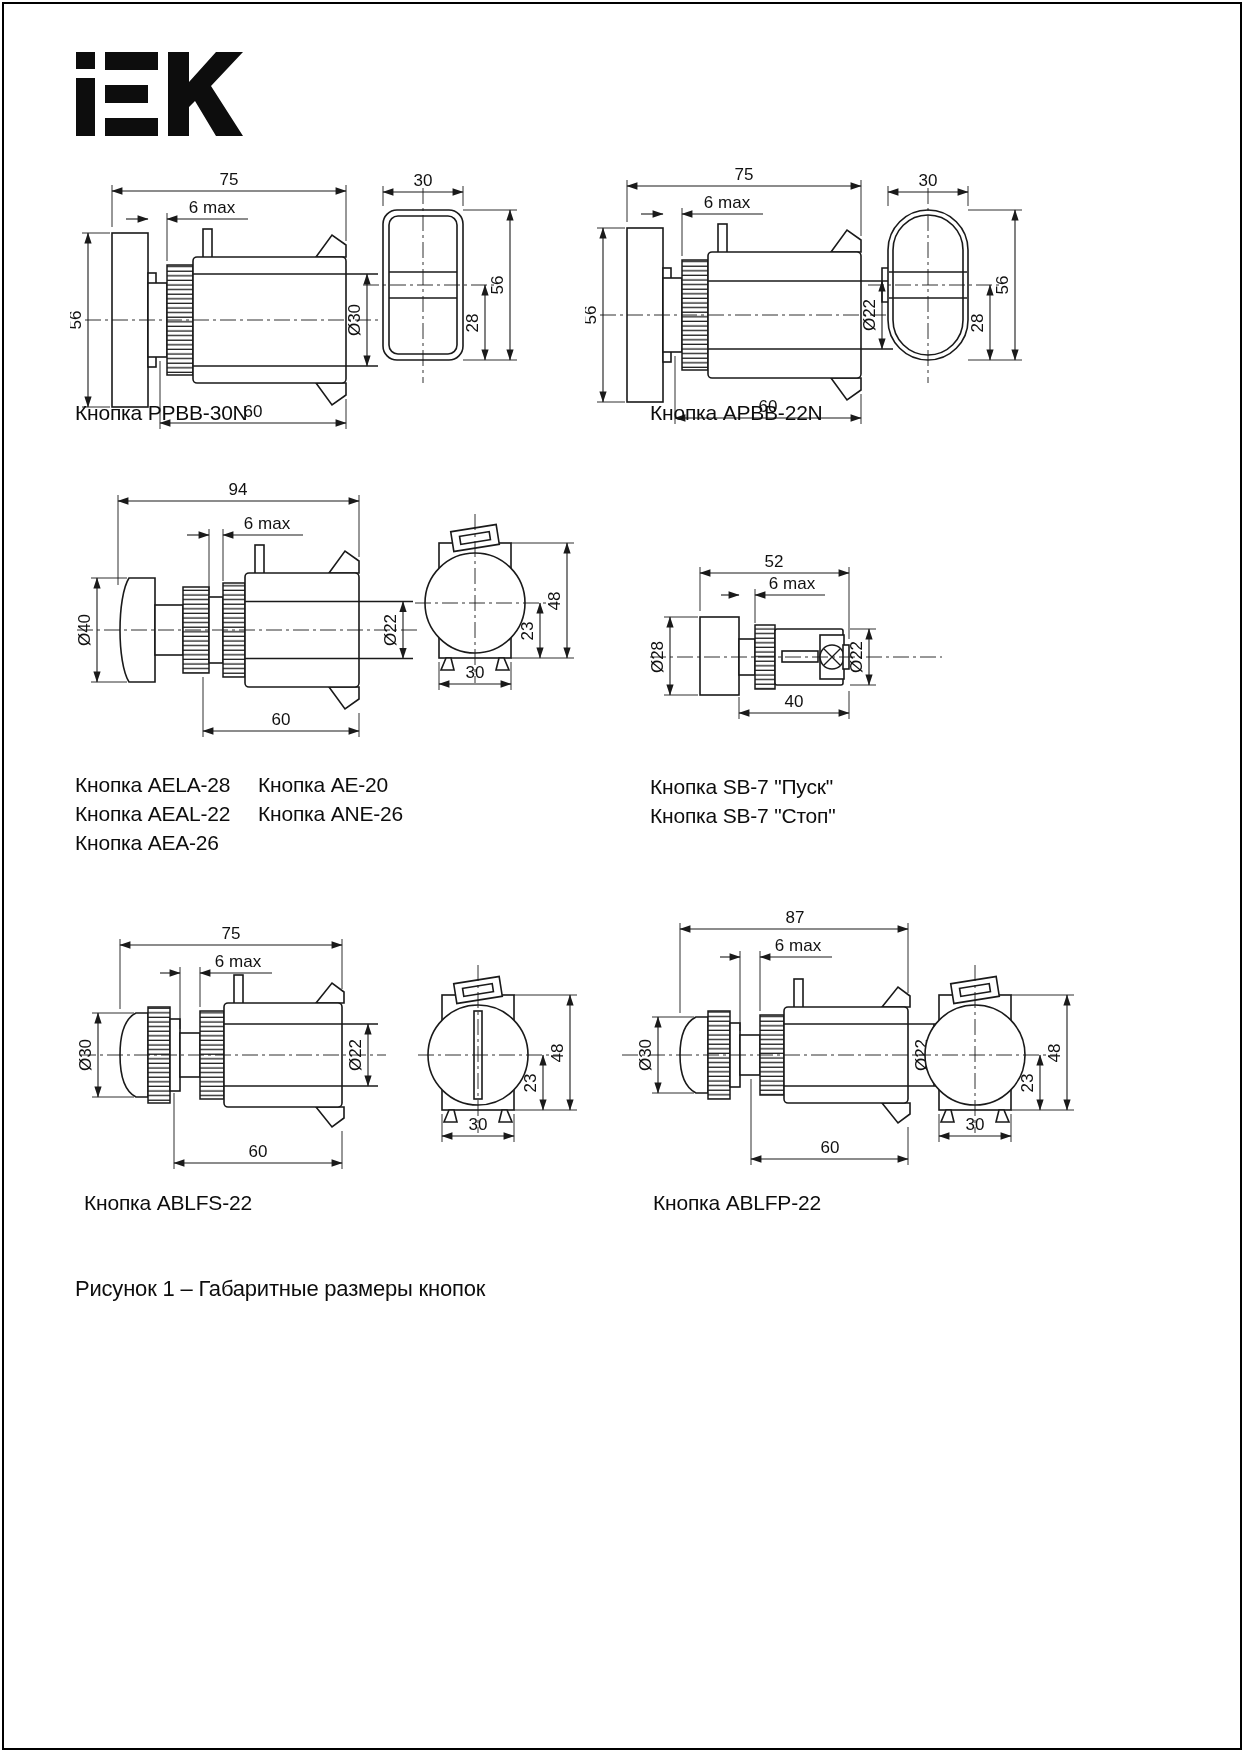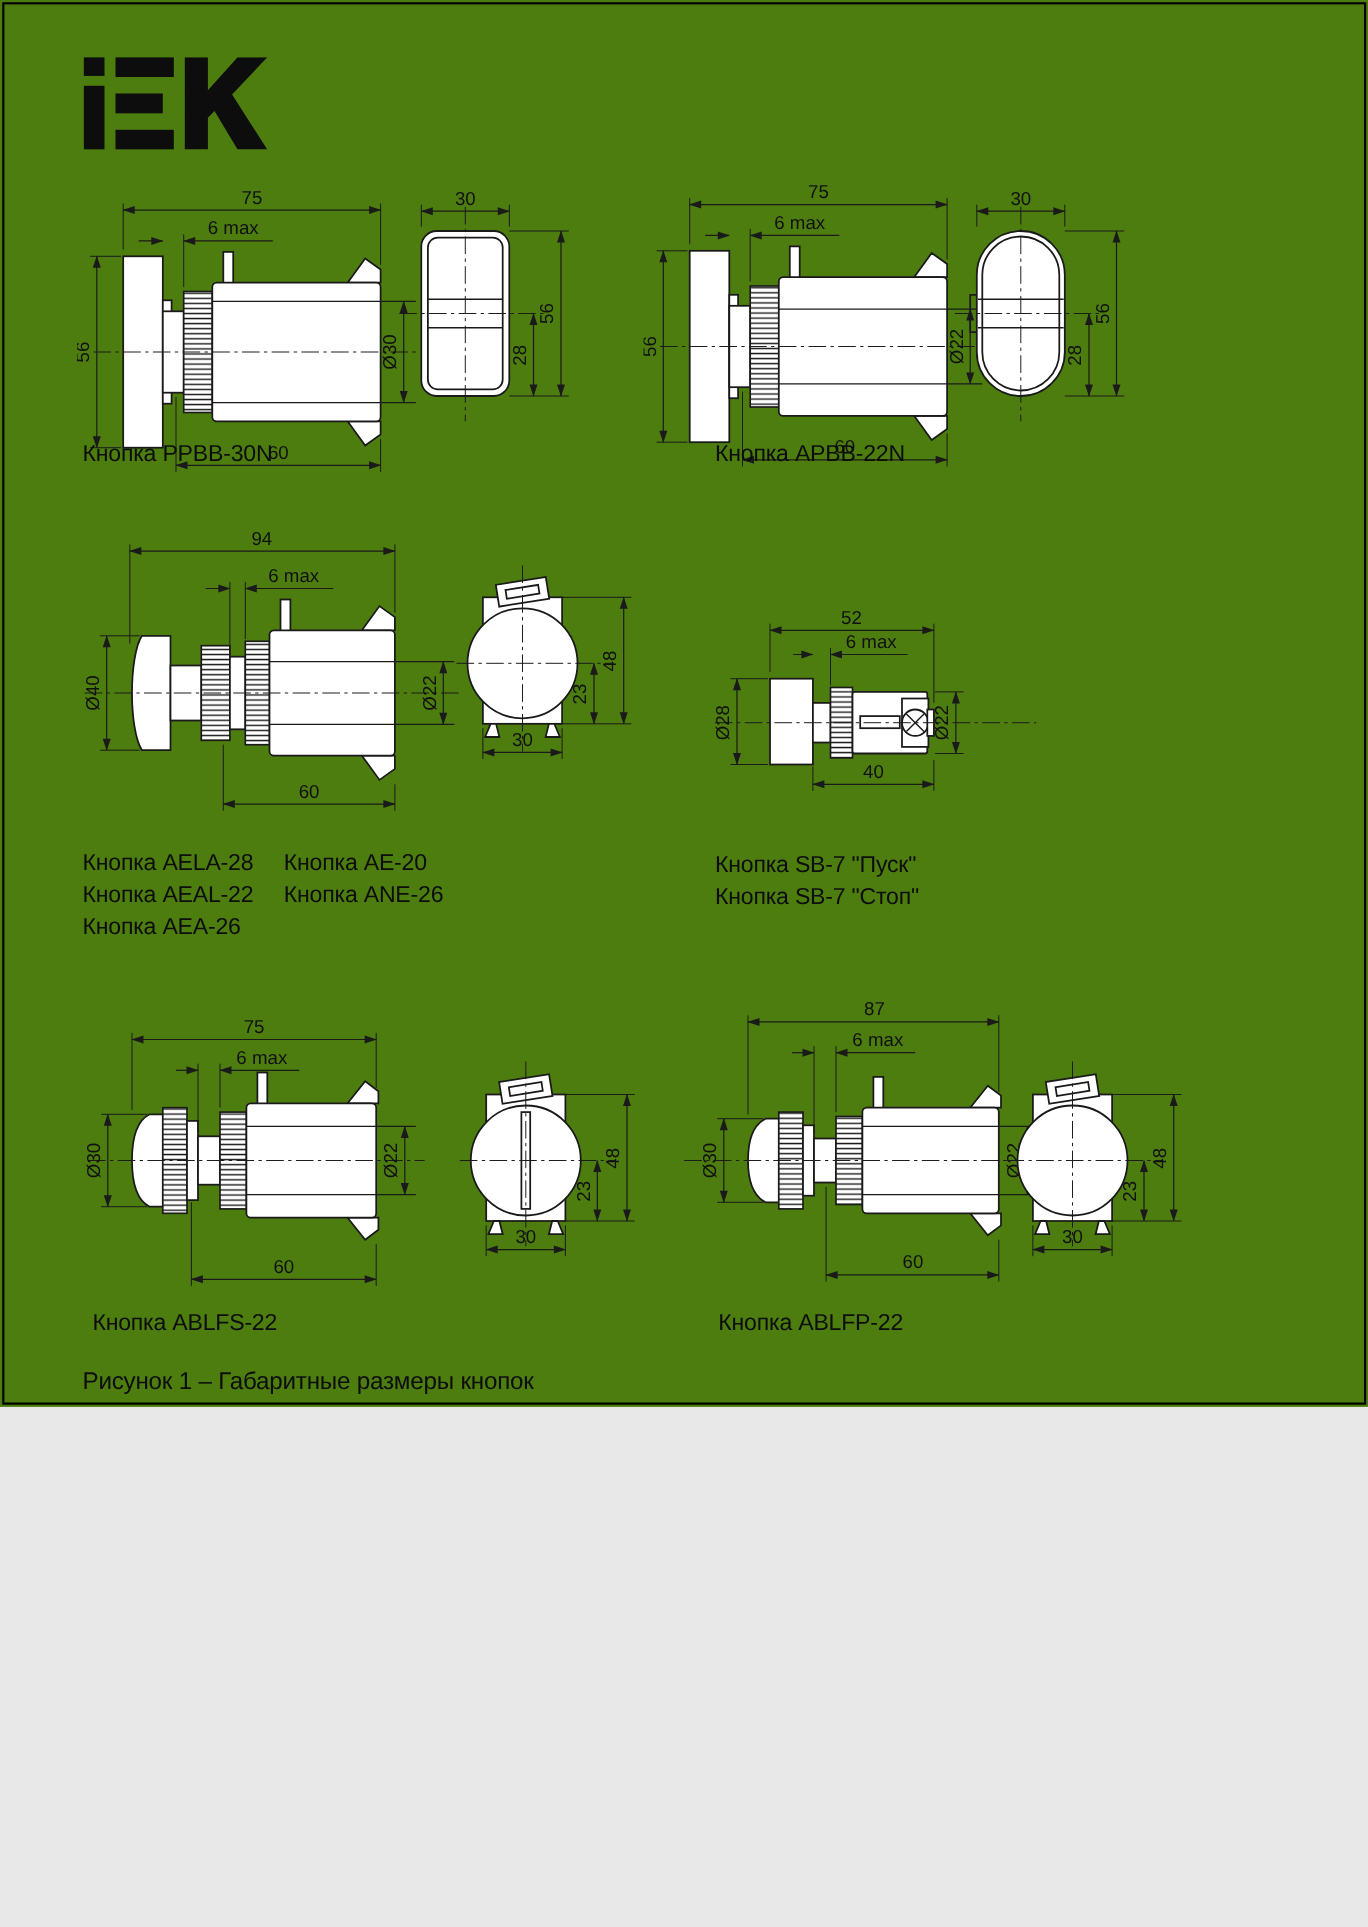--- a/index.html
+++ b/index.html
@@ -1,16 +1,16 @@
 <!DOCTYPE html>
 <html><head>
 <meta charset="utf-8">
 <style>
   html,body{margin:0;padding:0;background:#e8e8e8;}
-  .page{position:relative;width:1244px;height:1279px;background:#4d7c0f;margin:0 auto;overflow:hidden;
+  .page{position:relative;width:1244px;height:1752px;background:#ffffff;margin:0 auto;overflow:hidden;
         font-family:"Liberation Sans",sans-serif;color:#111;}
   .frame{position:absolute;inset:2px;border:2px solid #000;pointer-events:none;}
   .abs{position:absolute;}
   .cap{font-size:21px;line-height:29px;letter-spacing:-0.2px;color:#0d0d0d;white-space:nowrap;}
   .figcap{font-size:22px;letter-spacing:-0.2px;color:#0d0d0d;white-space:nowrap;}
   
   .obj{fill:none;stroke:#1a1a1a;stroke-width:1.6;}
   .objw{fill:#fff;stroke:#1a1a1a;stroke-width:1.6;}
   .thr{fill:url(#thr);stroke:#1a1a1a;stroke-width:1.5;}
   .obj2{fill:none;stroke:#1a1a1a;stroke-width:1.3;}
@@ -410,14 +410,14 @@
       <line class="ext" x1="116" y1="195" x2="179" y2="195"></line>
       <line class="dim" x1="145" y1="140" x2="145" y2="195" marker-start="url(#arr)" marker-end="url(#arr)"></line>
       <text class="d" transform="translate(138 168) rotate(-90)">23</text>
       <line class="ext" x1="116" y1="80" x2="179" y2="80"></line>
       <line class="dim" x1="172" y1="80" x2="172" y2="195" marker-start="url(#arr)" marker-end="url(#arr)"></line>
       <text class="d" transform="translate(165 138) rotate(-90)">48</text>
     </g>
   </svg>
   <div class="cap abs" style="left:653px;top:1188px">Кнопка ABLFP-22</div>
 
-  <div class="figcap abs" style="left:75px;top:1243px">Рисунок 1 – Габаритные размеры кнопок</div>
+  <div class="figcap abs" style="left:75px;top:1276px">Рисунок 1 – Габаритные размеры кнопок</div>
 </div>
 
 </body></html>

